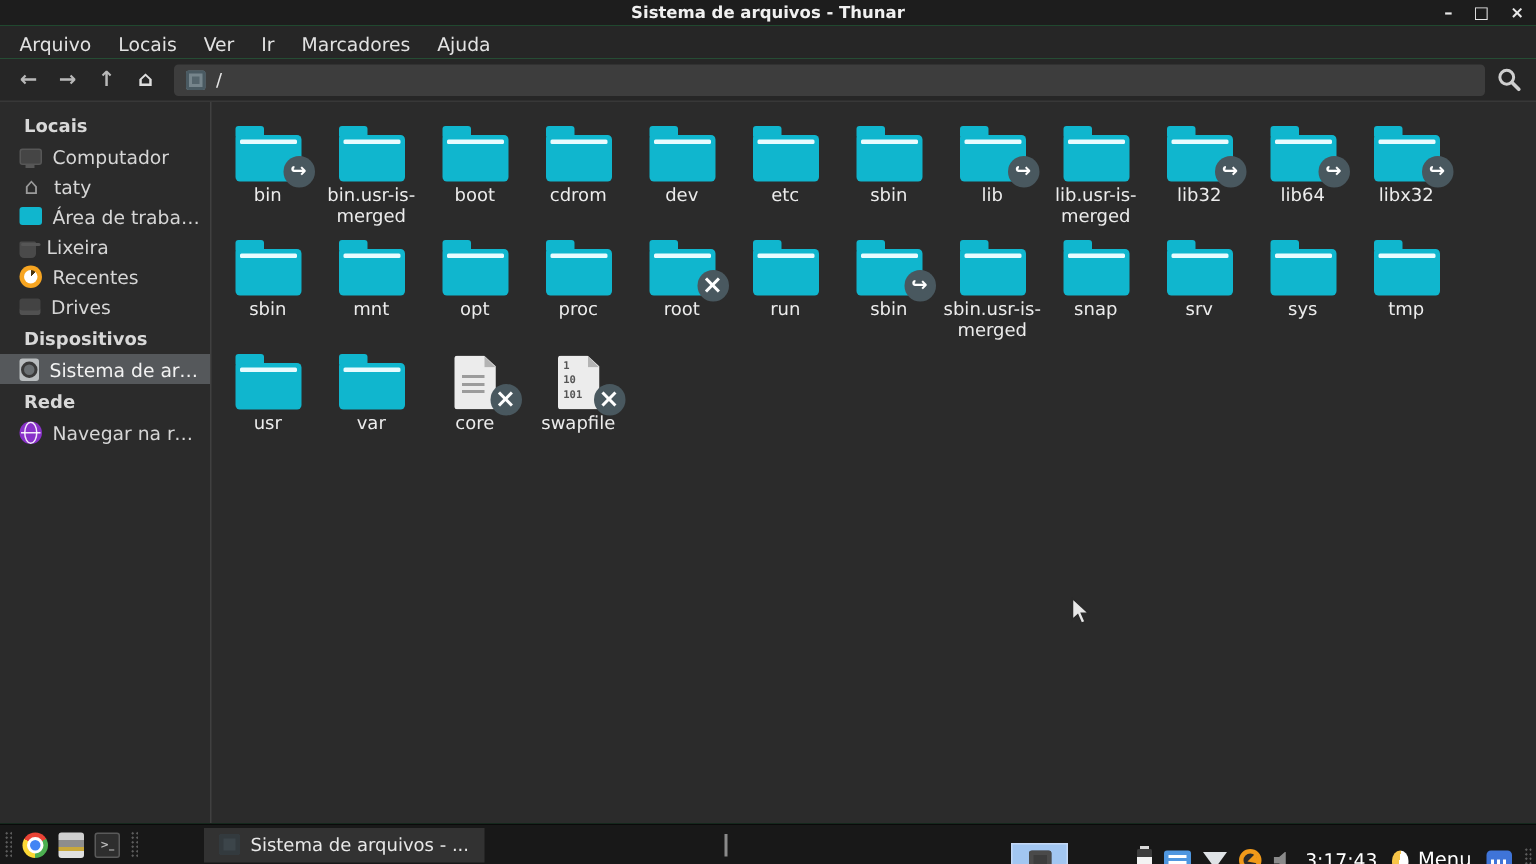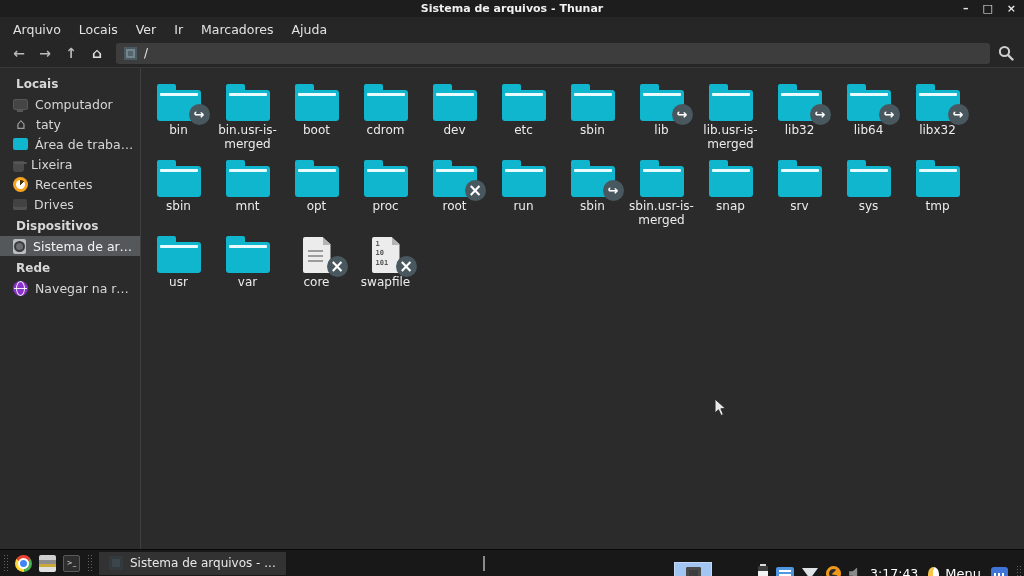--- a/index.html
+++ b/index.html
@@ -80,21 +80,21 @@
   
   .taskbar { position:absolute; left:0; bottom:0; width:1024px; height:27px; background:#181818;
     border-top:1px solid #0a0a0a; display:flex; align-items:center; padding:0 3px; gap:7px; }
   .grip { width:5px; height:18px; background-image:radial-gradient(#636363 35%,transparent 40%); background-size:3px 3px; flex:none; }
   .tb-icon { width:17px; height:17px; position:relative; display:flex; align-items:center; justify-content:center; flex:none; }
   .chrome { border-radius:50%; background:conic-gradient(from -60deg,#ea4335 0 120deg,#4caf50 0 240deg,#fdd835 0 360deg); }
   .chrome::after { content:""; width:7px; height:7px; border-radius:50%; background:#4285f4; border:2px solid #fff; }
   .filesapp { border-radius:2px; background:linear-gradient(#cfcfcf 0 30%,#8d8d8d 30% 55%,#c9a93c 55% 72%,#e0e0e0 72% 100%); }
   .terminal { background:#2e2e2e; border:1px solid #5a5a5a; border-radius:2px; }
   .terminal::after { content:">_"; color:#bdbdbd; font-size:7px; font-weight:bold; }
-  .taskbtn { display:flex; align-items:center; gap:7px; background:#323232; height:23px; padding:0 10px; min-width:148px; flex:none; }
+  .taskbtn { display:flex; align-items:center; gap:7px; background:#323232; height:23px; padding:0 10px; min-width:148px; flex:none;margin-left:37px; }
   .taskbtn .mini { width:14px; height:14px; background:#3c454a; border-radius:2px; box-shadow:inset 0 0 0 3px #333a3e; }
   .taskbtn .tlabel { color:#e8e8e8; font-size:12px; white-space:nowrap; }
   .tb-sep { position:absolute; left:483px; top:6px; width:2px; height:15px; background:#8a8a8a; }
   .tb-right { margin-left:auto; display:flex; align-items:center; gap:8px;margin-top:21px; }
   .pager { width:38px; height:23px; background:#a2c6f1; border:1px solid #c4d9f7; display:flex; align-items:center; justify-content:center; flex:none; }
   .pager .pwin { width:15px; height:14px; background:#3c3c3c; border-radius:2px; box-shadow:inset 0 0 0 3px #4a4a4a; }
   .tray-gap { width:30px; }
   .battery { width:10px; height:15px; border-radius:1px; background:linear-gradient(#3d3d3d 0 35%,#f3f3f3 35% 100%); position:relative; flex:none; }
   .battery::before { content:""; position:absolute; top:-2px; left:2px; width:6px; height:2px; background:#d9d9d9; }
   .keyboard { width:18px; height:13px; background:#4f97e0; border-radius:2px; position:relative; flex:none; }

